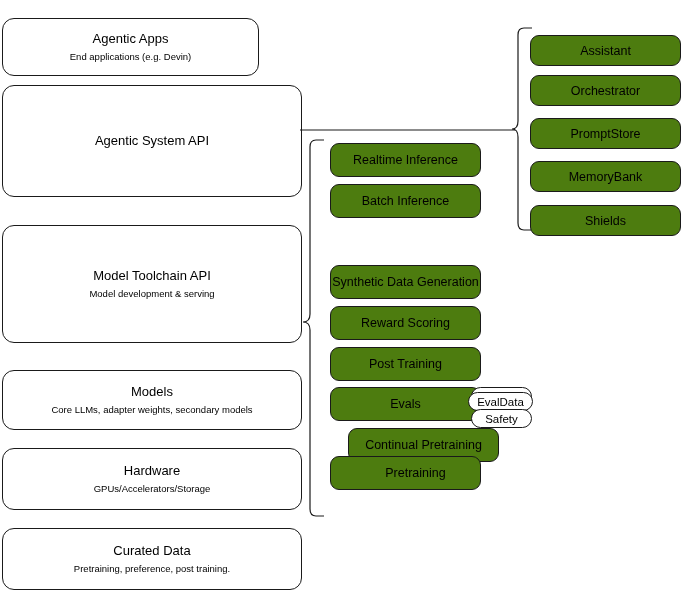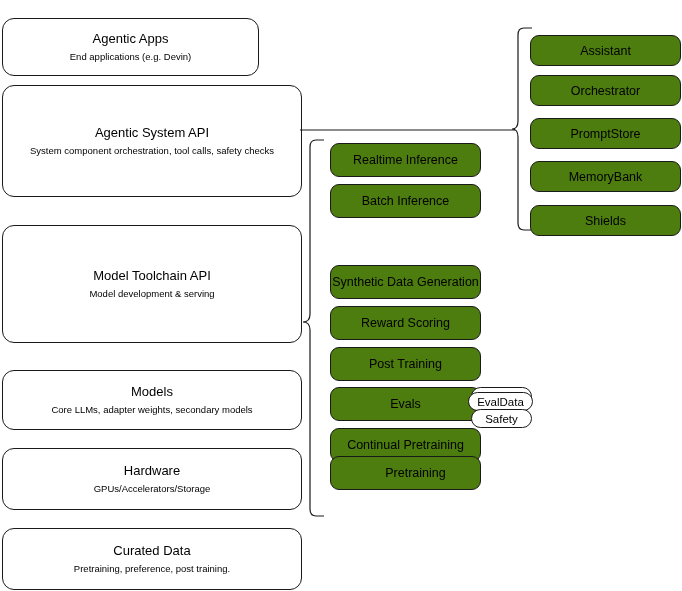--- a/index.html
+++ b/index.html
@@ -89,21 +89,20 @@
 
 <div id="canvas">
 
   <div class="box" style="left:2px; top:18px; width:257px; height:58px;">
     <div class="title">Agentic Apps</div>
     <div class="subtitle">End applications (e.g. Devin)</div>
   </div>
 
   <div class="box" style="left:2px; top:85px; width:300px; height:112px;">
     <div class="title">Agentic System API</div>
-    <div class="subtitle">System component orchestration, tool calls, safety checks</div>
   </div>
 
   <div class="box" style="left:2px; top:225px; width:300px; height:118px;">
     <div class="title">Model Toolchain API</div>
     <div class="subtitle">Model development &amp; serving</div>
   </div>
 
   <div class="box" style="left:2px; top:370px; width:300px; height:60px;">
     <div class="title">Models</div>
     <div class="subtitle">Core LLMs, adapter weights, secondary models</div>
@@ -142,21 +141,21 @@
   </div>
   <div class="stack-box" style="left:330px; top:306px; width:151px; height:34px;">
     <span>Reward Scoring</span>
   </div>
   <div class="stack-box" style="left:330px; top:347px; width:151px; height:34px;">
     <span>Post Training</span>
   </div>
   <div class="stack-box" style="left:330px; top:387px; width:151px; height:34px;">
     <span>Evals</span>
   </div>
-  <div class="stack-box" style="left:330px; top:428px; width:151px; height:34px;">
+  <div class="stack-box" style="left:348px; top:428px; width:151px; height:34px;">
     <span>Continual Pretraining</span>
   </div>
   <div class="stack-box" style="left:330px; top:456px; width:151px; height:34px;padding-left:20px;">
     <span>Pretraining</span>
   </div>
 
   <div class="pill" style="left:471px; top:375px; width:61px; height:19px;margin-top:12px;">
     <span>Harness</span>
   </div>
   <div class="pill" style="left:468px; top:392px; width:65px; height:19px;">

